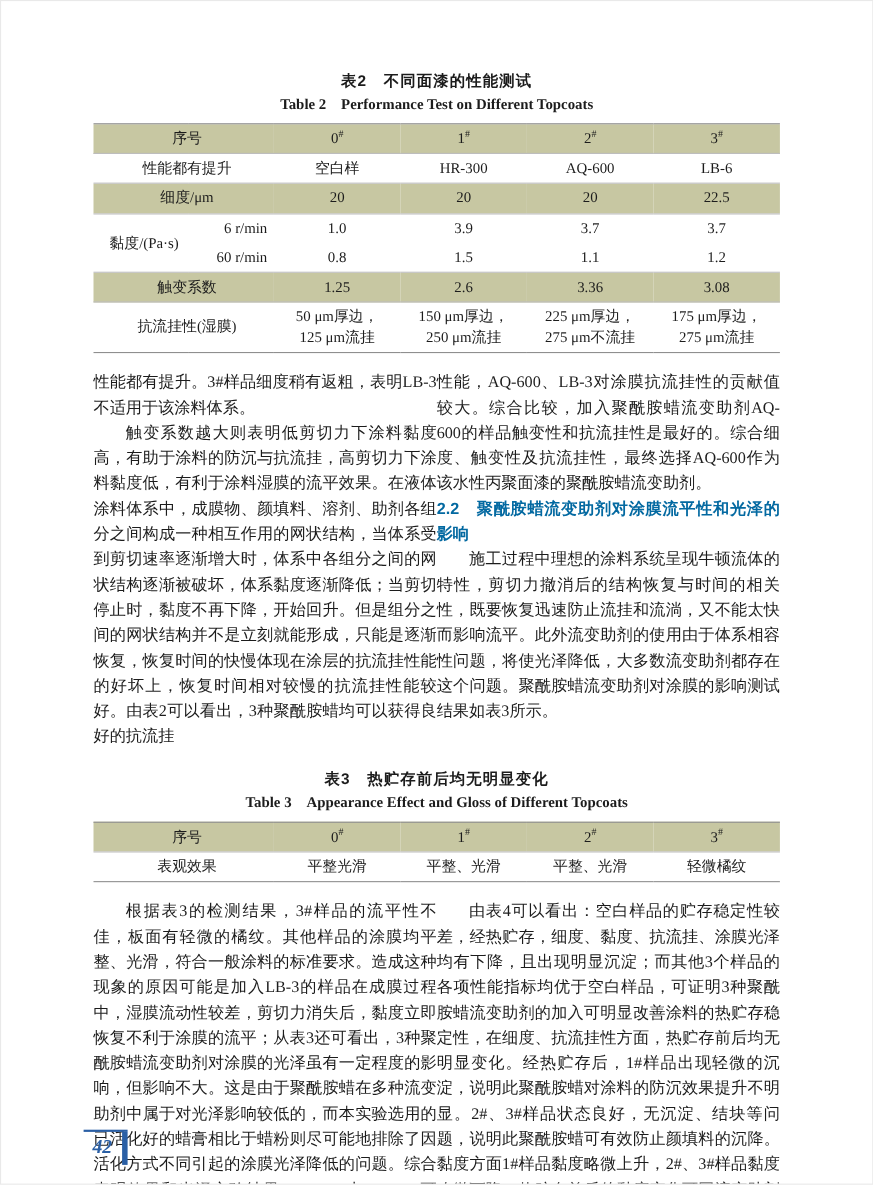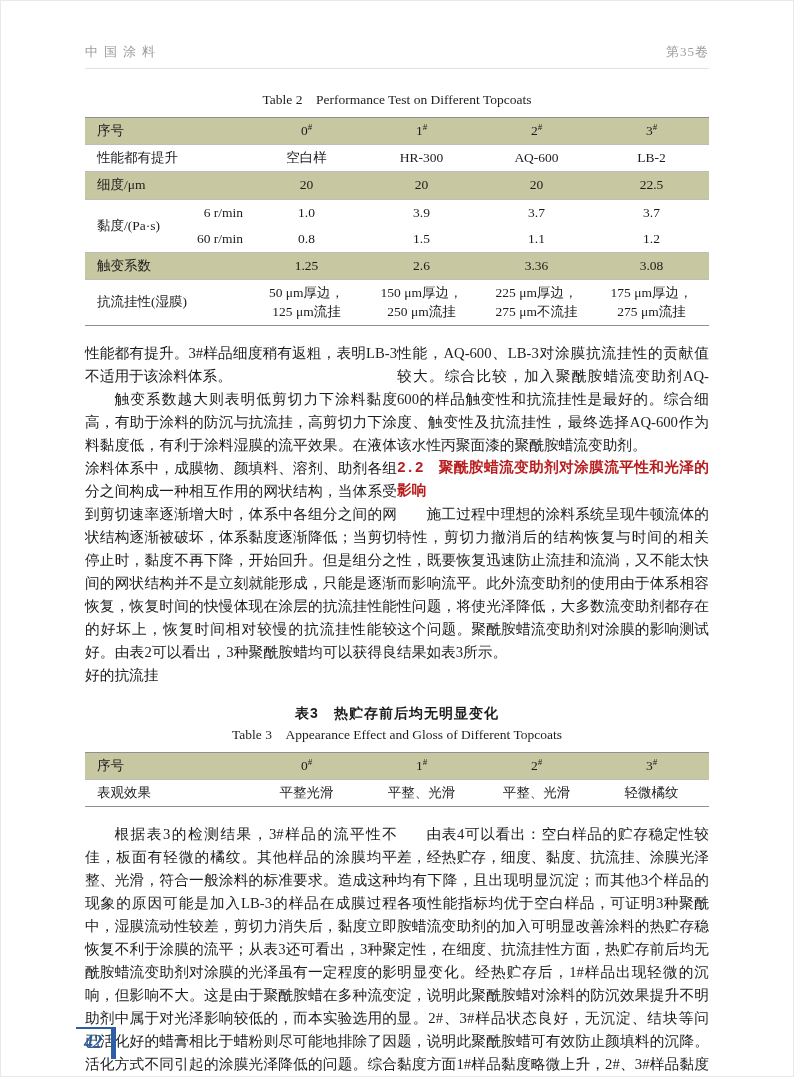--- a/index.html
+++ b/index.html
@@ -10,61 +10,58 @@
   
   .jheader{display:flex;justify-content:space-between;align-items:flex-end;
            color:#9c9c9c;font-size:13px;padding-bottom:7px;border-bottom:1px solid #e1e1e1;}
   .jname{letter-spacing:6px;}
   .jvol{letter-spacing:1px;}
 
   
   .tblock{margin-top:22px;}
   .t-cn{text-align:center;font-family:"Liberation Sans","DejaVu Sans",sans-serif;
         font-weight:bold;font-size:14px;letter-spacing:1px;}
-  .t-en{text-align:center;font-weight:normal;font-size:13.5px;margin-top:3px;}
+  .t-en{text-align:center;font-weight:bold;font-size:13.5px;margin-top:3px;}
 
   
   table.dtable{width:100%;border-collapse:collapse;margin-top:8px;
                border-top:1.5px solid #8f8f8f;border-bottom:1.5px solid #8f8f8f;font-size:13.5px;}
   table.dtable td{padding:4px 6px;text-align:center;border-top:1px solid #bdbdbd;line-height:1.35;}
   table.dtable tr:first-child td{border-top:none;}
-  table.dtable td.lbl{text-align:left;padding-left:12px;}
+  table.dtable td.lbl{text-align:center;padding-left:12px;}
   table.dtable td.sub{text-align:right;padding-left:2px;}
   tr.tan td{background:#c7c7a2;}
   sup.hash{font-size:9px;vertical-align:super;line-height:0;}
 
   
   .cols{display:flex;margin-top:16px;}
   .col{flex:1;min-width:0;font-size:14.7px;line-height:23px;text-align:justify;}
   .col p{margin:0;}
   .indent{text-indent:2em;}
-  .sect{font-family:Liberation Mono, monospace;font-weight:bold;
-        font-size:14.7px;color:#b91c1c;line-height:23px;}
+  .sect{font-family:Liberation Sans, sans-serif;font-weight:bold;
+        font-size:14.7px;color:#0369a1;line-height:23px;}
 
   
   .footer{position:absolute;left:75px;top:1026px;display:flex;align-items:flex-start;gap:15px;}
   .pnbox{position:relative;border-top:2px solid #2a5fa5;padding:3px 14px 6px 8px;}
   .pnbox .vbar{position:absolute;right:0;top:0;width:5px;height:30px;background:#2a5fa5;}
   .pnum{font-style:italic;font-weight:bold;font-size:18px;color:#2a5fa5;}
   .ftext{margin-left:9px;padding-top:3px;}
   .ftext .cn{font-family:"Liberation Sans","DejaVu Sans",sans-serif;font-size:13.5px;
              color:#6a6a6a;letter-spacing:2px;}
   .ftext .en{font-family:"Liberation Sans","DejaVu Sans",sans-serif;font-size:9.5px;color:#b0b0b0;margin-top:1px;}
 </style>
 </head>
 <body>
 
 <div class="page">
 
-  <div class="jheader">
-    <span class="jname">中国涂料</span>
-    <span class="jvol">第35卷</span>
-  </div>
 
   <div class="tblock">
+    <div class="t-cn">表2　不同面漆的性能测试</div>
     <div class="t-en">Table 2　Performance Test on Different Topcoats</div>
     <table class="dtable">
       <colgroup>
         <col style="width:86px">
           <col style="width:78px">
         <col style="width:115px">
           <col style="width:115px">
           <col style="width:115px">
           <col style="width:115px">
       </colgroup>
@@ -74,21 +71,21 @@
         <td><span>0</span><sup class="hash">#</sup></td>
         <td><span>1</span><sup class="hash">#</sup></td>
         <td><span>2</span><sup class="hash">#</sup></td>
         <td><span>3</span><sup class="hash">#</sup></td>
       </tr>
       <tr>
         <td class="lbl" colspan="2">性能都有提升</td>
         <td>空白样</td>
         <td>HR-300</td>
         <td>AQ-600</td>
-        <td>LB-2</td>
+        <td>LB-6</td>
       </tr>
       <tr class="tan">
         <td class="lbl" colspan="2">细度/μm</td>
         <td>20</td>
         <td>20</td>
         <td>20</td>
         <td>22.5</td>
       </tr>
       <tr>
         <td class="lbl" rowspan="2" style="border-top:1px solid #bdbdbd;">黏度/(Pa·s)</td>

